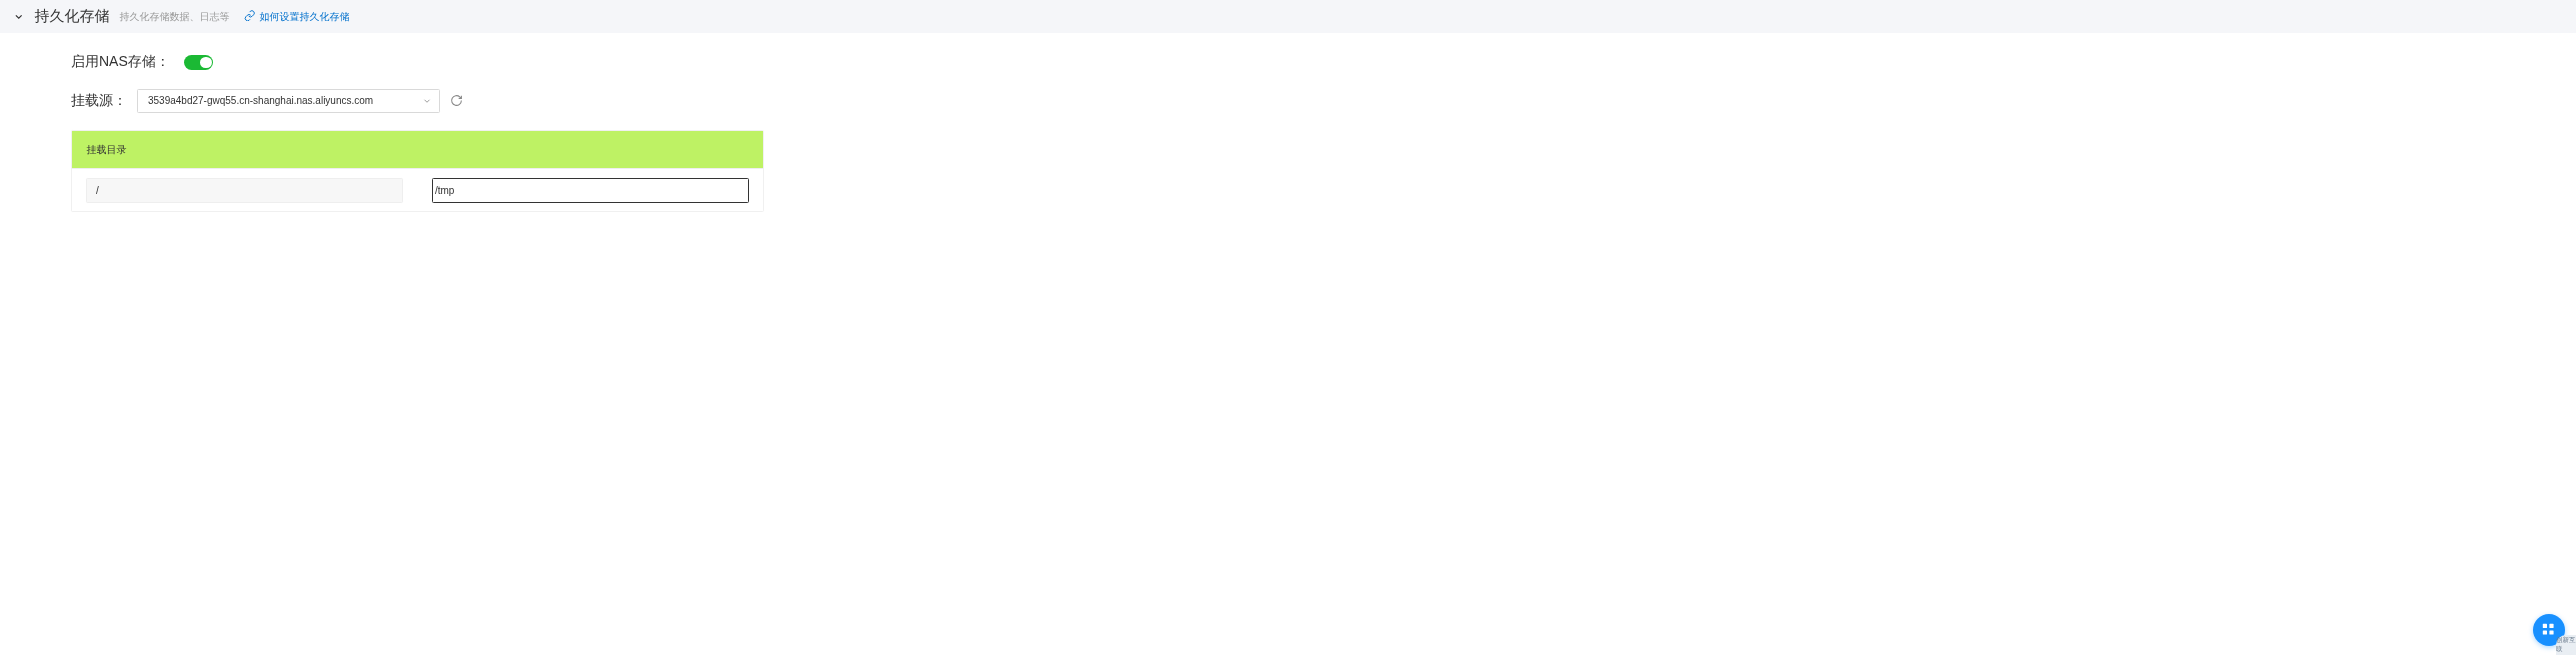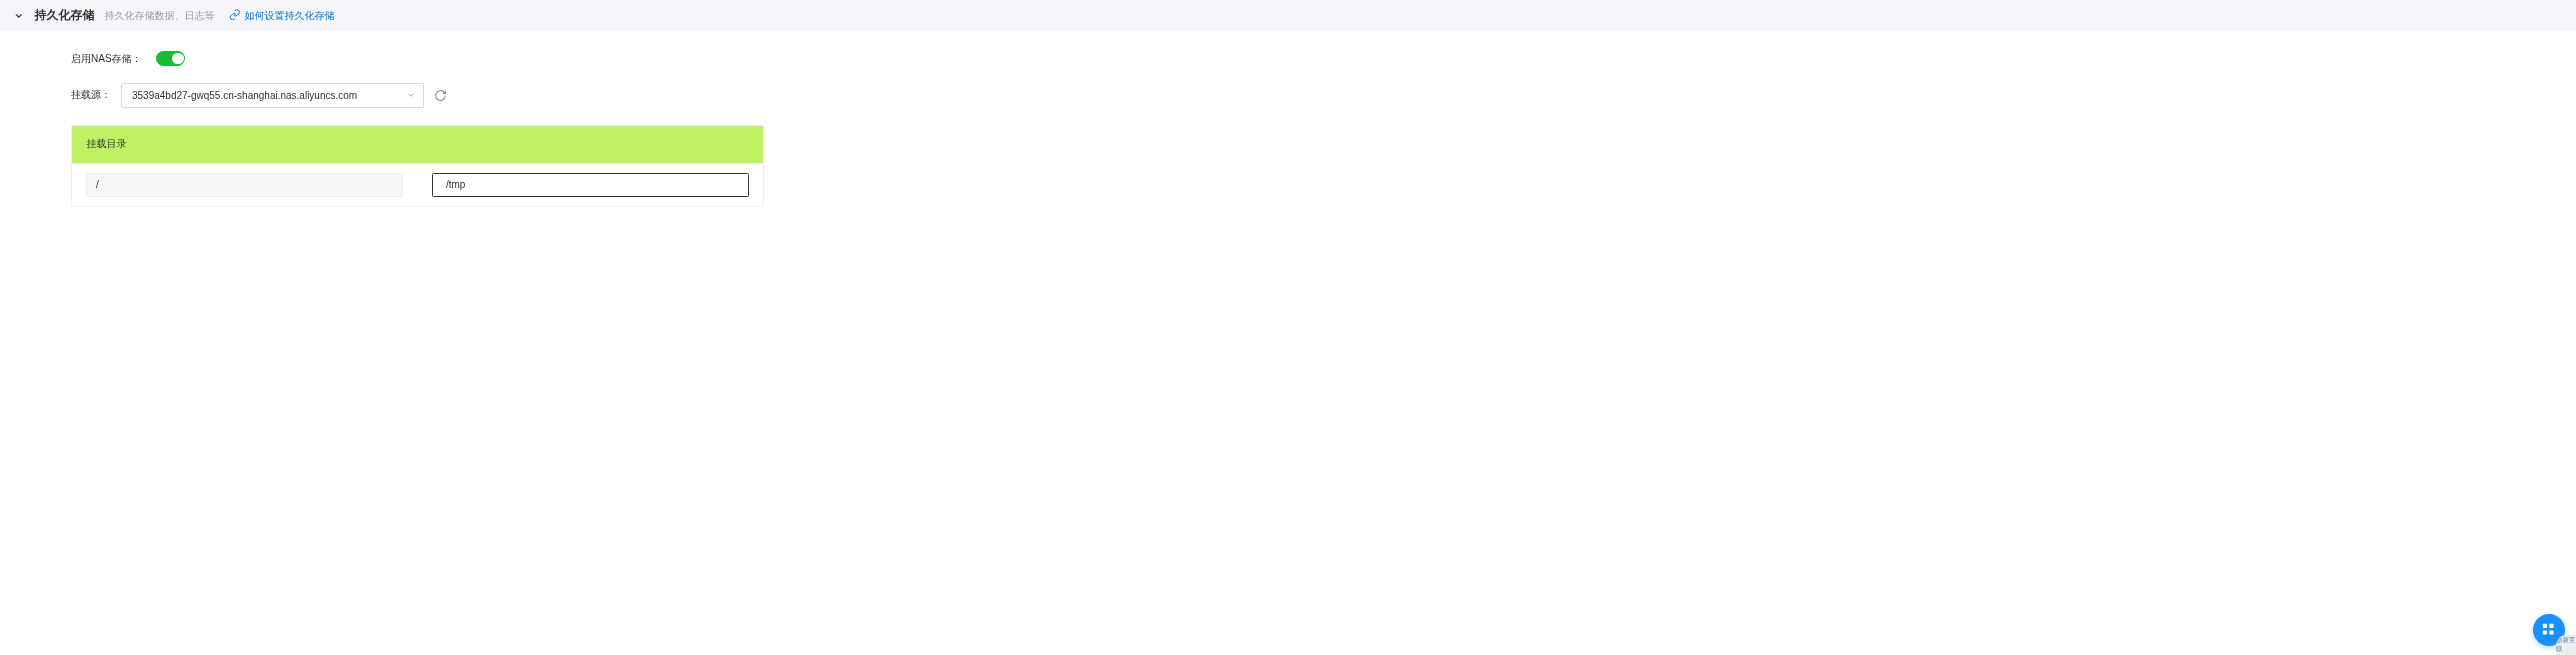--- a/index.html
+++ b/index.html
@@ -13,34 +13,34 @@
       display: flex;
       align-items: center;
       background: #f5f6f9;
       padding: 7.2px 13px;
       gap: 10px;
     }
     .chevron-icon {
       width: 11.5px; height: 11.5px;
       display: inline-flex; align-items: center; justify-content: center;
     }
-    .section-title { font-weight: 700; color: #333; font-size: 12px; }
+    .section-title { font-weight: 400; color: #333; font-size: 15px; }
     .section-desc { color: #999; font-size: 10px; }
     .section-help {
       display: inline-flex; gap: 4.3px;
       color: #0070cc; text-decoration: none; font-size: 10px;
       margin-left: 4.3px;
     }
     .link-icon { width: 11.5px; height: 11.5px; display: inline-flex; }
     .content-area { padding: 20px 40px 29px 71px; }
     .form-row {
       display: flex; align-items: center; gap: 14.4px;
       margin-bottom: 17.3px;
     }
-    .form-label { color: #333; font-size: 10px; min-width: 0; }
+    .form-label { color: #333; font-size: 14px; min-width: 0; }
     .form-pair { display: flex; align-items: center; gap: 10px; }
     .toggle {
       position: relative; width: 29px; height: 14.4px;
       background: #1bb934; border-radius: 14.4px; cursor: pointer;
       display: inline-block;
     }
     .toggle::after {
       content: ""; position: absolute; right: 1.4px; top: 1.4px;
       width: 11.5px; height: 11.5px; background: #fff; border-radius: 50%;
     }
@@ -71,21 +71,21 @@
     .table-row .td { flex: 1; padding: 8.7px 14.4px; }
     .ro-input {
       width: 100%; height: 24.5px; background: #f7f7f7;
       border: 0.7px solid #eee; border-radius: 1.4px;
       padding: 0 8.7px; color: #333; font-size: 10px;
       display: flex; align-items: center;
     }
     .text-input {
       width: 100%; height: 24.5px; background: #fff;
       border: 0.7px solid #333; border-radius: 1.4px;
-      padding: 0 13px; color: #333; font-size: 10px;
+      padding: 0 2px; color: #333; font-size: 10px;
       outline: none;
     }
     .fab {
       position: fixed; right: 11.5px; bottom: 8.7px;
       width: 32px; height: 32px; border-radius: 50%;
       background: #1890ff; display: flex; align-items: center; justify-content: center;
       color: #fff; cursor: pointer;
       box-shadow: 0 1.4px 5.8px rgba(24,144,255,0.35);
     }
     .brand-badge {

